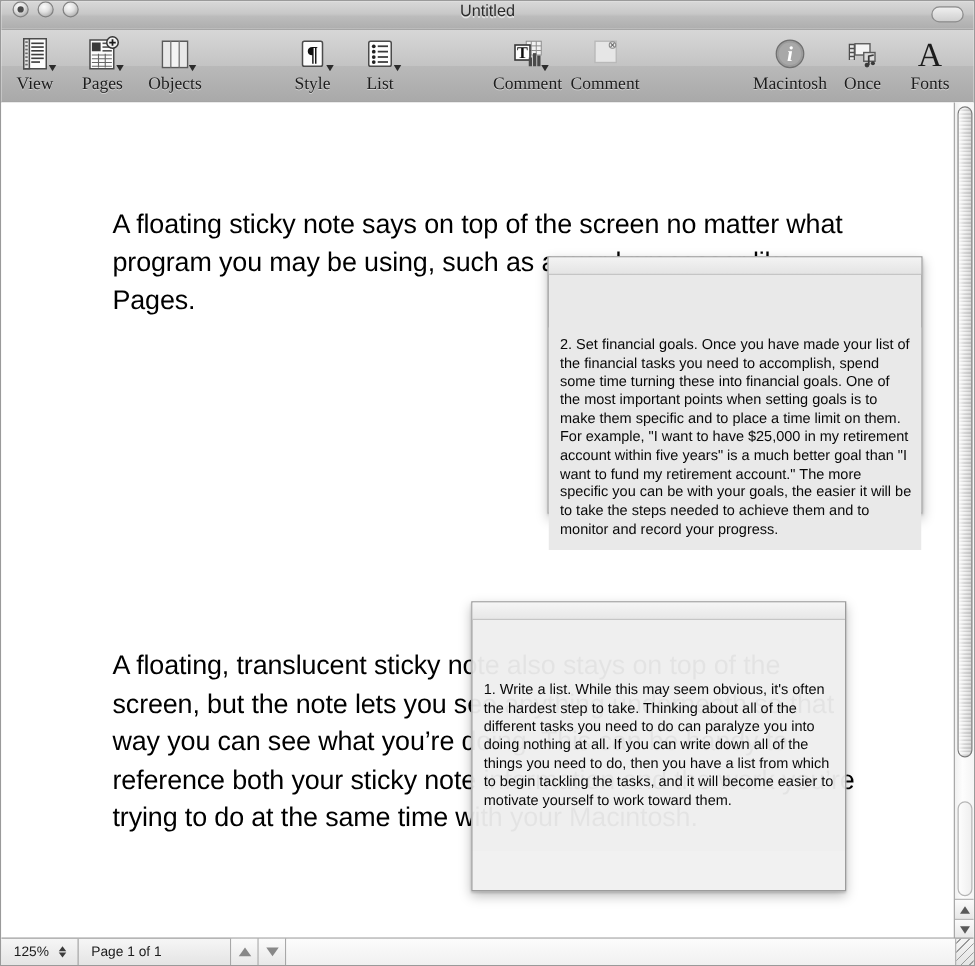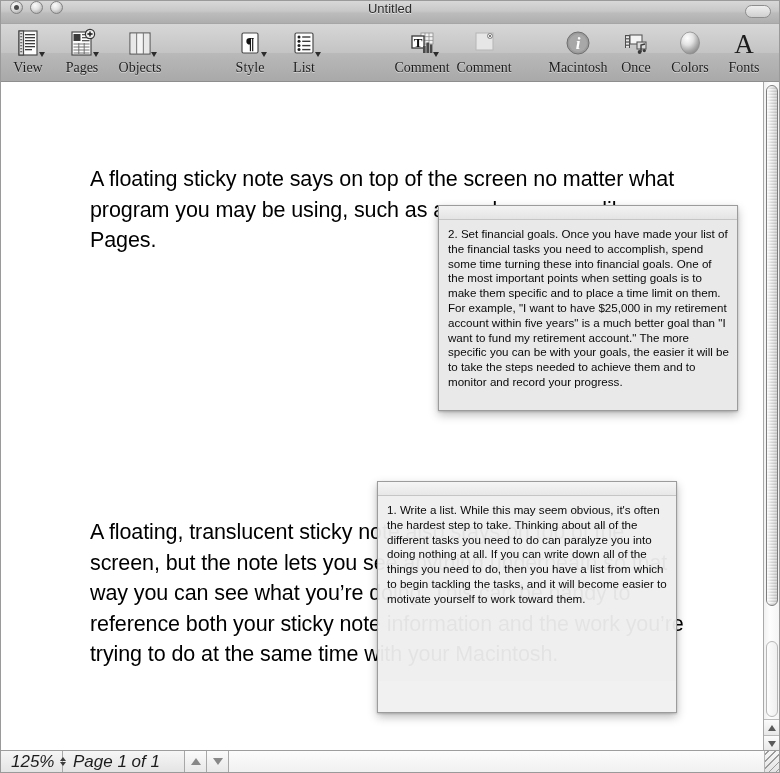--- a/index.html
+++ b/index.html
@@ -169,20 +169,21 @@
   .sticky-bar {
     height: 13px;
     background: linear-gradient(to bottom, #f3f3f3, #e4e4e4);
     border-bottom: 1px solid #c5c5c5;
   }
   .sticky-body {
     padding: 7px 8px 8px 9px;
     font-size: 11.6px;
     line-height: 14.8px;
     color: #080808;
+    margin-top: 42px;
   }
 
   
   #note1 {
     left: 437px;
     top: 123px;
     width: 300px;
     height: 206px;
     background: #e9e9e9;
   }
@@ -297,25 +298,24 @@
   .sb-cell {
     height: 22px;
     display: flex;
     align-items: center;
     border-right: 1px solid #a8a8a8;
     box-sizing: border-box;
   }
   .sb-zoom { width: 62px; padding-left: 10px; gap: 6px; }
   .sb-page { width: 122px; padding-left: 10px; }
   .sb-text {
-    font-size: 17px;
+    font-size: 11px;
     color: #1c1c1c;
     font-family: "Liberation Sans", sans-serif;
     white-space: nowrap;
-    font-style: italic;
   }
   .stepper {
     display: flex;
     flex-direction: column;
     gap: 1px;
     margin-left: auto;
     margin-right: 9px;
   }
   .stepper .s-up {
     width: 0; height: 0;
@@ -566,36 +566,20 @@
           <rect x="16" y="14" width="9" height="7" fill="#dcdcdc" stroke="#5a5a5a" stroke-width="1.1"></rect>
           <path d="M20 24 L20 17 L24 16" stroke="#3a3a3a" stroke-width="1.4" fill="none"></path>
           <circle cx="18.6" cy="24" r="1.9" fill="#3a3a3a"></circle>
           <circle cx="23.3" cy="22.6" r="1.6" fill="#3a3a3a"></circle>
         </svg>
       </div>
       <div class="tb-label">Once</div>
     </div>
 
 
-    <div class="tb-item">
-      <div class="tb-icon-wrap">
-        <svg class="icn" width="30" height="30" viewBox="0 0 30 30">
-          <defs>
-            <radialGradient id="ballg" cx="36%" cy="28%" r="75%">
-              <stop offset="0%" stop-color="#ffffff"></stop>
-              <stop offset="42%" stop-color="#e2e2e2"></stop>
-              <stop offset="78%" stop-color="#a8a8a8"></stop>
-              <stop offset="100%" stop-color="#8c8c8c"></stop>
-            </radialGradient>
-          </defs>
-          <ellipse cx="15" cy="15" rx="9.5" ry="11" fill="url(#ballg)" stroke="#8e8e8e" stroke-width="0.8"></ellipse>
-        </svg>
-      </div>
-      <div class="tb-label">Colors</div>
-    </div>
 
     <div class="tb-item">
       <div class="tb-icon-wrap">
         <svg class="icn" width="30" height="30" viewBox="0 0 30 30">
           <text x="15" y="25" font-family="Liberation Serif, serif" font-size="27" text-anchor="middle" fill="#1c1c1c">A</text>
         </svg>
       </div>
       <div class="tb-label">Fonts</div>
     </div>
 

